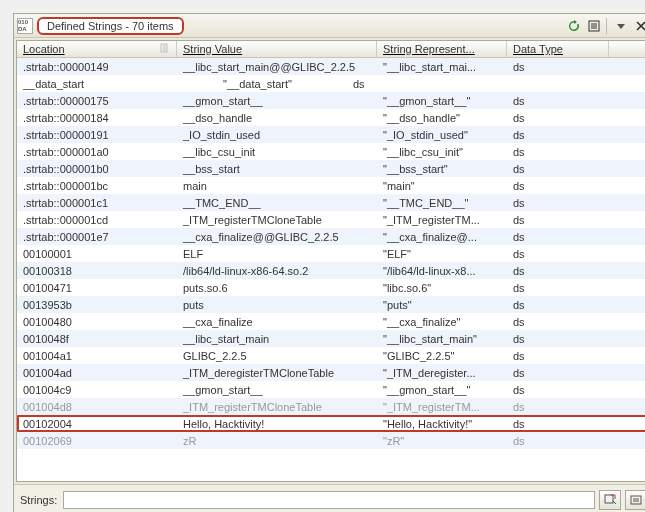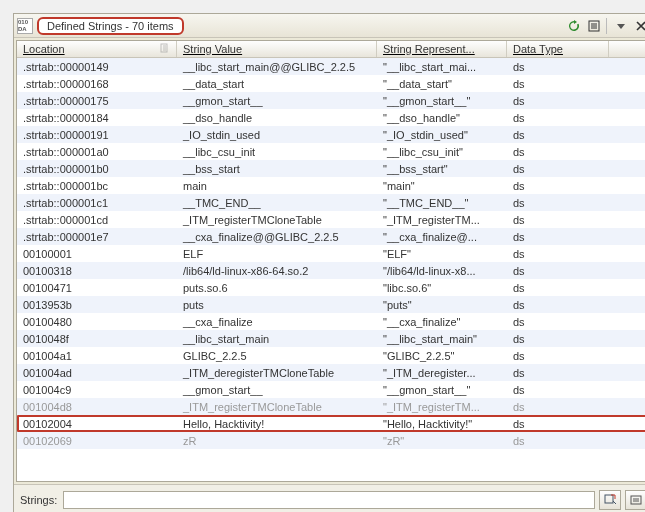--- a/index.html
+++ b/index.html
@@ -198,21 +198,20 @@
       </div>
     </div>
     <div class="tbody" id="tbody">
         <div class="row even">
           <div class="cell c0">.strtab::00000149</div>
           <div class="cell c1">__libc_start_main@@GLIBC_2.2.5</div>
           <div class="cell c2">"__libc_start_mai...</div>
           <div class="cell c3">ds</div>
         </div>
         <div class="row odd">
-          <div class="cell c0">.strtab::00000168</div>
           <div class="cell c1">__data_start</div>
           <div class="cell c2">"__data_start"</div>
           <div class="cell c3">ds</div>
         </div>
         <div class="row even">
           <div class="cell c0">.strtab::00000175</div>
           <div class="cell c1">__gmon_start__</div>
           <div class="cell c2">"__gmon_start__"</div>
           <div class="cell c3">ds</div>
         </div>

